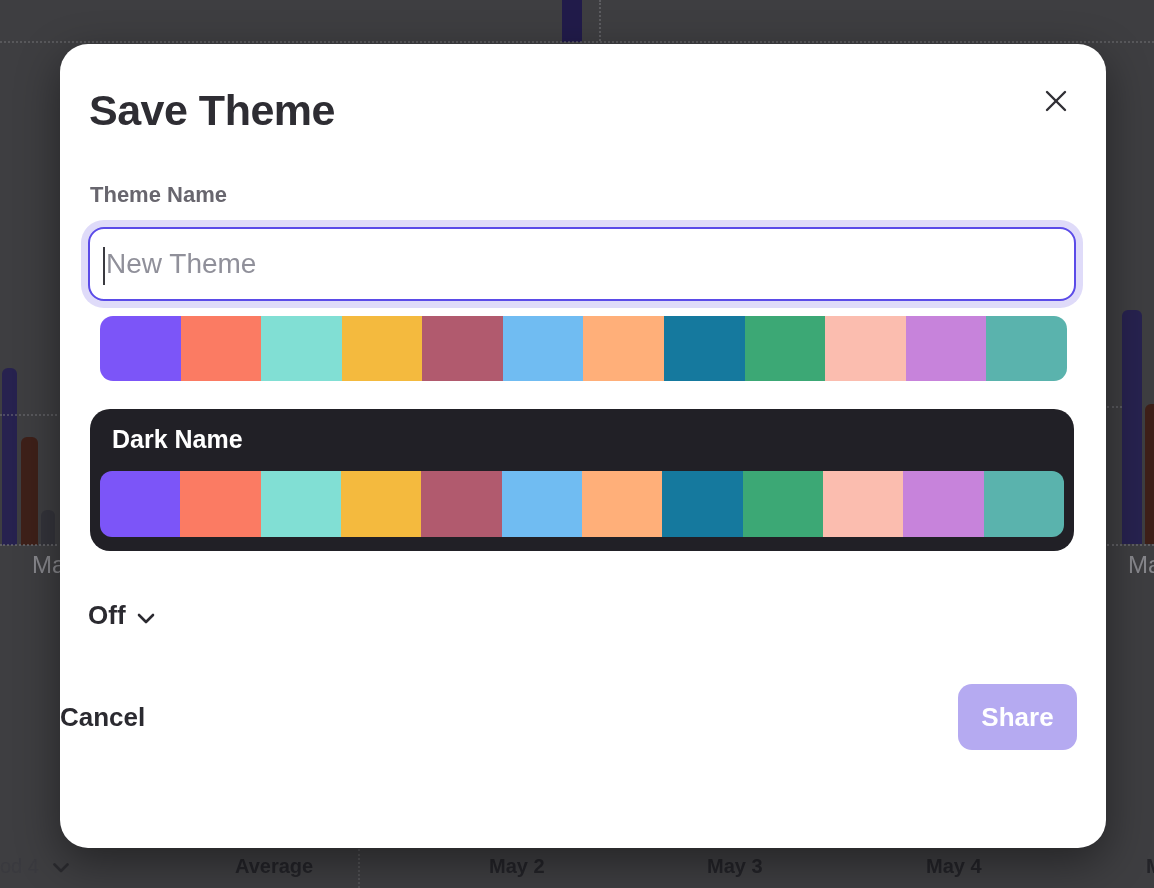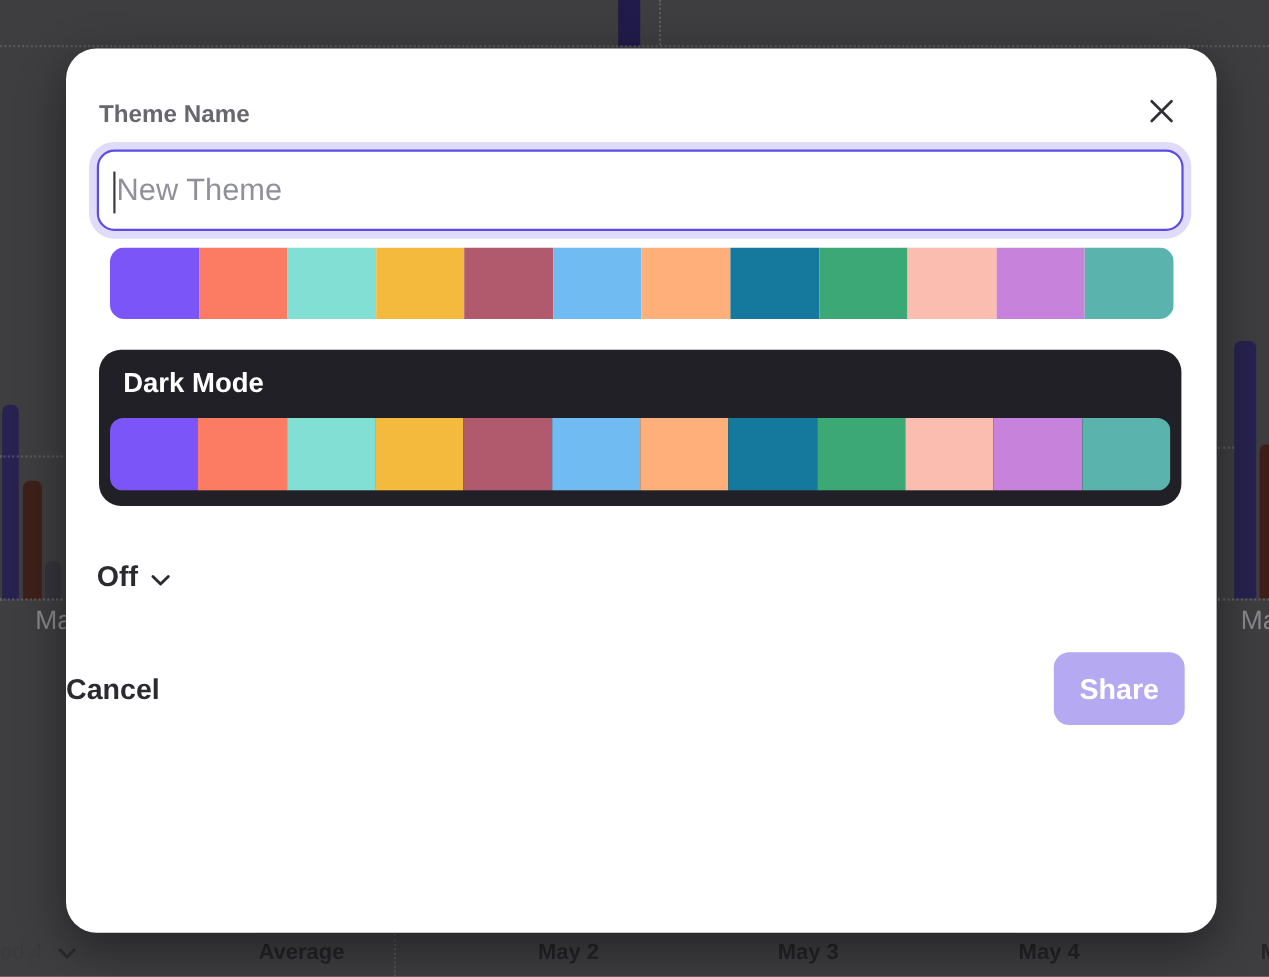--- a/index.html
+++ b/index.html
@@ -162,20 +162,21 @@
 
   <button class="close-btn">
     <span>
       <svg width="26" height="26" viewBox="0 0 26 26">
           <line x1="4" y1="4" x2="22" y2="22" stroke="#302F35" stroke-width="2.4" stroke-linecap="round"></line>
           <line x1="22" y1="4" x2="4" y2="22" stroke="#302F35" stroke-width="2.4" stroke-linecap="round"></line>
         </svg>
     </span>
   </button>
 
+  <h1 class="modal-title">Save Theme</h1>
 
   <div class="field-label">Theme Name</div>
 
   <div class="input-wrap" style="border-color: rgb(91, 75, 232); box-shadow: rgb(223, 219, 249) 0px 0px 0px 7px;">
     <input type="text" placeholder="New Theme" style="">
     <div class="caret"></div>
   </div>
 
   <div class="palette-strip light-strip">
       <div class="swatch" style="background: rgb(124, 85, 248);"></div>
@@ -186,21 +187,21 @@
       <div class="swatch" style="background: rgb(112, 188, 242);"></div>
       <div class="swatch" style="background: rgb(255, 175, 121);"></div>
       <div class="swatch" style="background: rgb(21, 121, 158);"></div>
       <div class="swatch" style="background: rgb(60, 168, 117);"></div>
       <div class="swatch" style="background: rgb(251, 189, 175);"></div>
       <div class="swatch" style="background: rgb(199, 131, 219);"></div>
       <div class="swatch" style="background: rgb(90, 179, 173);"></div>
     </div>
 
   <div class="dark-card" style="background: rgb(33, 32, 38);">
-    <div class="mode-label dark-label">Dark Mode</div>
+    <div class="mode-label dark-label">Dark Name</div>
     <div class="palette-strip dark-strip">
         <div class="swatch" style="background: rgb(124, 85, 248);"></div>
         <div class="swatch" style="background: rgb(251, 123, 99);"></div>
         <div class="swatch" style="background: rgb(129, 223, 212);"></div>
         <div class="swatch" style="background: rgb(244, 186, 62);"></div>
         <div class="swatch" style="background: rgb(177, 90, 110);"></div>
         <div class="swatch" style="background: rgb(112, 188, 242);"></div>
         <div class="swatch" style="background: rgb(255, 175, 121);"></div>
         <div class="swatch" style="background: rgb(21, 121, 158);"></div>
         <div class="swatch" style="background: rgb(60, 168, 117);"></div>

